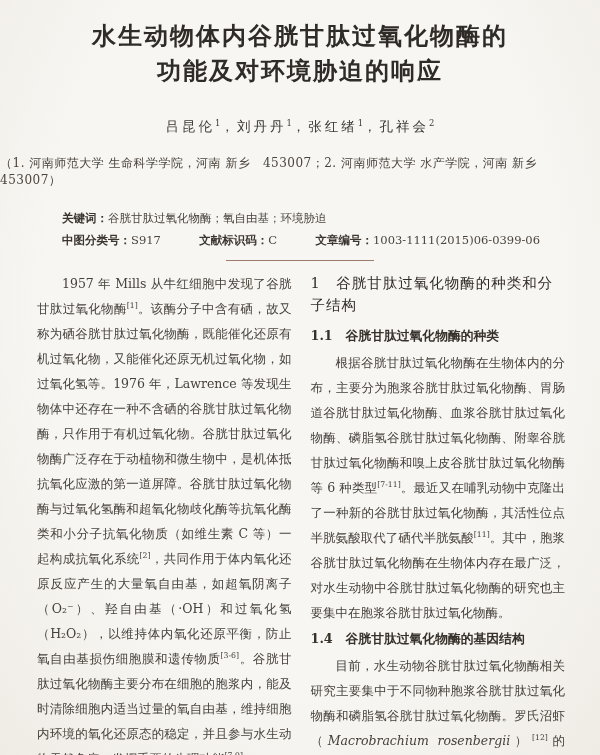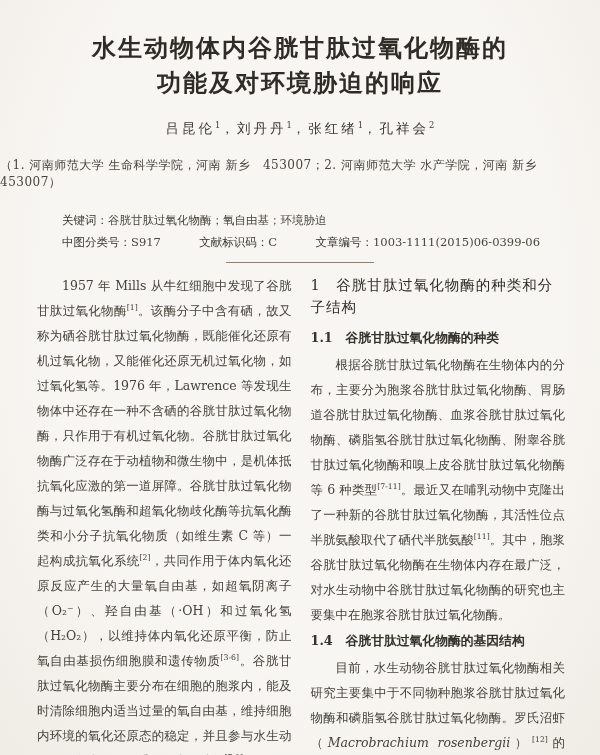--- a/index.html
+++ b/index.html
@@ -10,38 +10,38 @@
     color:#46413b;
     -webkit-font-smoothing:antialiased;
   }
   .page{
     width:600px;height:755px;box-sizing:border-box;
     background:radial-gradient(ellipse at 50% 40%, #f8f6f2 60%, #efece6 100%);
     position:relative;
   }
   .masthead{padding-top:14px;}
   .title{
-    margin:16px;text-align:center;
+    margin:4px;text-align:center;
     font-size:24px;line-height:35px;font-weight:bold;
     color:#2f2b26;letter-spacing:2px;
   }
   .title .tl{display:block;}
   .authors{
-    margin-top:20px;text-align:center;
+    margin-top:30px;text-align:center;
     font-size:13.5px;color:#3d3832;letter-spacing:3px;
   }
   .authors sup{letter-spacing:0;}
   .affiliation{
     margin-top:19px;text-align:left;
     font-size:12px;color:#4a443d;letter-spacing:0.5px;
   }
   .meta{margin:18px 0 0 62px;width:478px;font-size:11.5px;}
   .meta-row{line-height:22px;white-space:nowrap;}
   .meta-row2{display:flex;justify-content:space-between;}
-  .meta-label{font-weight:normal;color:#3a352f;}
+  .meta-label{font-weight:bold;color:#3a352f;}
   .meta-value{color:#4a443d;}
   .rule{
     width:148px;margin:9px auto 0 auto;
     border-top:1.5px solid #9c7a6c;
   }
   .columns{
     display:flex;gap:19px;
     padding:10px 35px 0 37px;
   }
   .col{width:264px;}

